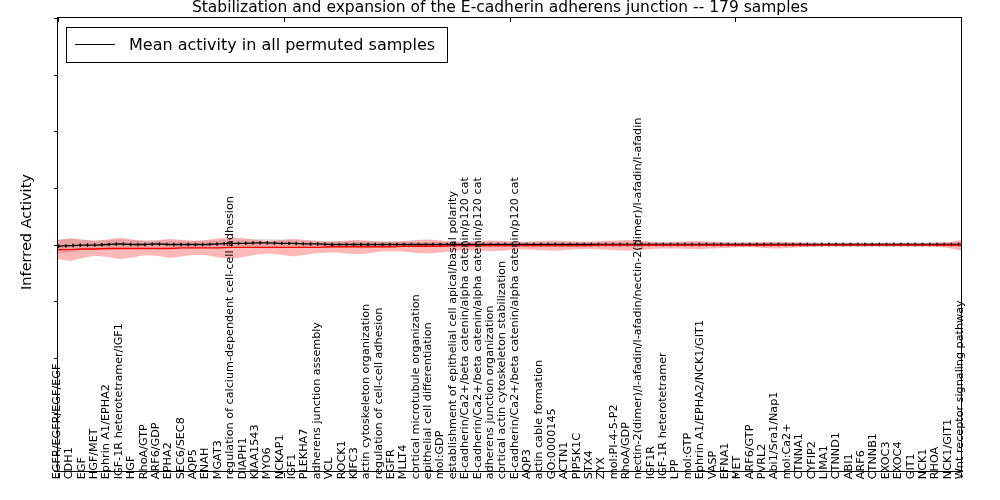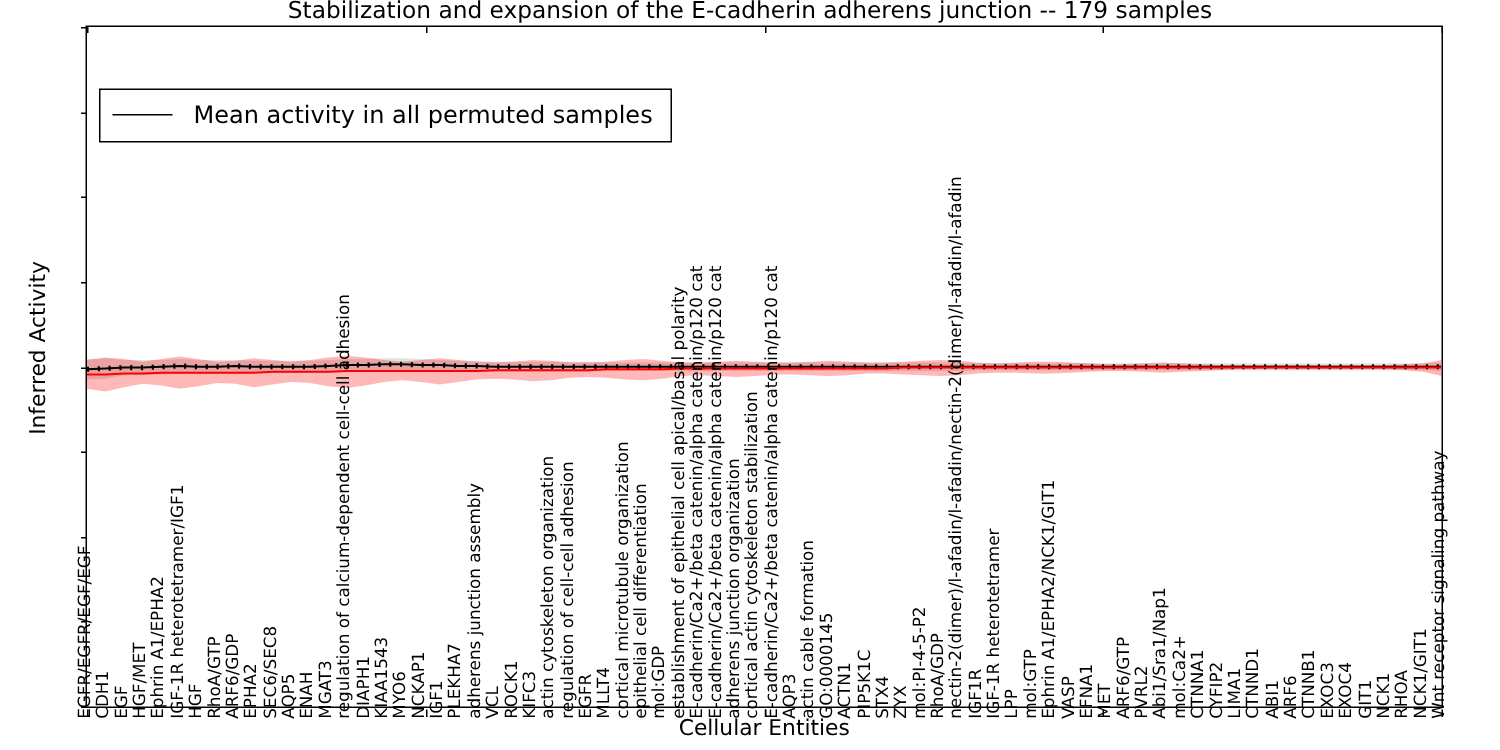--- a/index.html
+++ b/index.html
@@ -55,21 +55,20 @@
   
   .plot-canvas{position:absolute;inset:0;overflow:hidden;}
   .plot-svg{position:absolute;left:0;top:0;}
 
   
   .legend-box{
     position:absolute;left:8px;top:9px;
     border:1.1px solid #000;background:#fff;
     padding:4px 12px 5px 8px;box-sizing:border-box;
     z-index:7;
-    margin-top:32px;
   }
   .legend-row{
     display:flex;align-items:center;height:25px;
   }
   .legend-swatch{
     width:40px;height:0;border-top-width:1.6px;border-top-style:solid;
     margin-right:14px;flex:0 0 auto;
   }
   .legend-text{font-size:16px;color:#000;white-space:nowrap;}
 </style>
@@ -196,15 +195,14 @@
       <div class="legend-row">
         <span class="legend-swatch" id="sw0" style="border-top-color: rgb(0, 0, 0);"></span>
         <span class="legend-text">Mean activity in all permuted samples</span>
       </div>
     </div>
   </div>
 
   <div id="ytick-labels"></div>
 
   <div class="ylabel">Inferred Activity</div>
-  <div class="xlabel">Cellular Entities</div>
 
 </div>
 
 </body></html>

